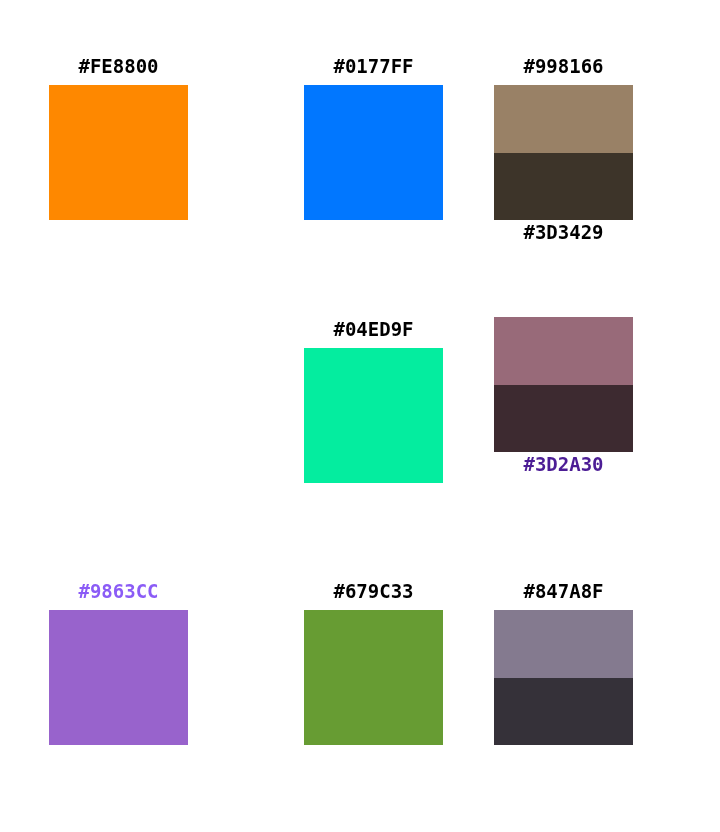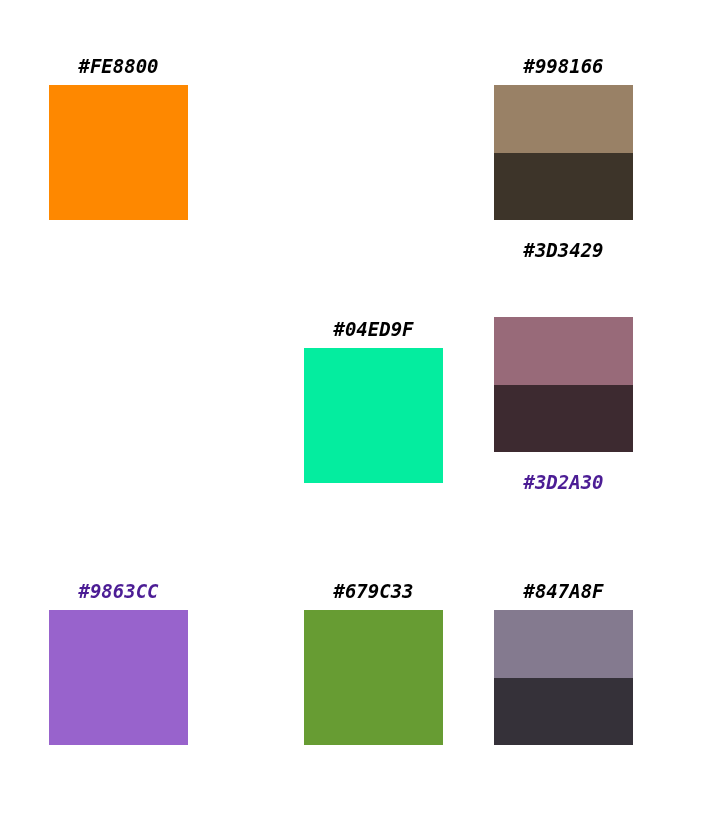--- a/index.html
+++ b/index.html
@@ -11,21 +11,20 @@
     width: 720px;
     height: 832px;
     background: #ffffff;
     font-family: "DejaVu Sans Mono", monospace;
     overflow: hidden;
   }
   .palette-grid {
     position: relative;
     width: 720px;
     height: 832px;
-    font-style: italic;
   }
   .swatch-cell {
     position: absolute;
     width: 139px;
   }
   
   .col-0 { left: 49px; }
   .col-1 { left: 304px; }
   .col-2 { left: 494px; }
   
@@ -42,21 +41,21 @@
     font-size: 19px;
     line-height: 24px;
     letter-spacing: 0px;
     color: #000000;
     white-space: nowrap;
   }
   .swatch-label.top {
     margin-bottom: 7px;
   }
   .swatch-label.bottom {
-    margin-top: 18px;
+    margin-top: 0;
   }
   .swatch-box {
     width: 139px;
     height: 135px;
     display: block;
   }
   .swatch-box.split {
     display: flex;
     flex-direction: column;
   }
@@ -69,20 +68,24 @@
 </head>
 <body style="background: rgb(255, 255, 255);">
 
 <div class="palette-grid">
 
   <div class="swatch-cell col-0 row-0">
     <span class="swatch-label top" style="color: rgb(0, 0, 0);">#FE8800</span>
     <div class="swatch-box" style="background-color: rgb(254, 136, 0);"></div>
   </div>
 
+  <div class="swatch-cell col-1 row-0">
+    <span class="swatch-label top" style="color: rgb(0, 0, 0);">#0177FF</span>
+    <div class="swatch-box" style="background-color: rgb(1, 119, 255);"></div>
+  </div>
 
   <div class="swatch-cell col-2 row-0">
     <span class="swatch-label top" style="color: rgb(0, 0, 0);">#998166</span>
     <div class="swatch-box split">
       <div class="swatch-half" style="background-color: rgb(153, 129, 102);"></div>
       <div class="swatch-half" style="background-color: rgb(61, 52, 41);"></div>
     </div>
     <span class="swatch-label bottom" style="color: rgb(0, 0, 0);">#3D3429</span>
   </div>
 
@@ -94,21 +97,21 @@
 
   <div class="swatch-cell col-2 row-1">
     <div class="swatch-box split">
       <div class="swatch-half" style="background-color: rgb(152, 106, 121);"></div>
       <div class="swatch-half" style="background-color: rgb(61, 42, 48);"></div>
     </div>
     <span class="swatch-label bottom" style="color: #4c1d95;">#3D2A30</span>
   </div>
 
   <div class="swatch-cell col-0 row-2">
-    <span class="swatch-label top" style="color: #4c1d95;">#9863CC</span>
+    <span class="swatch-label top" style="color: #8b5cf6;">#9863CC</span>
     <div class="swatch-box" style="background-color: rgb(152, 99, 204);"></div>
   </div>
 
   <div class="swatch-cell col-1 row-2">
     <span class="swatch-label top" style="color: rgb(0, 0, 0);">#679C33</span>
     <div class="swatch-box" style="background-color: rgb(103, 156, 51);"></div>
   </div>
 
   <div class="swatch-cell col-2 row-2">
     <span class="swatch-label top" style="color: rgb(0, 0, 0);">#847A8F</span>

